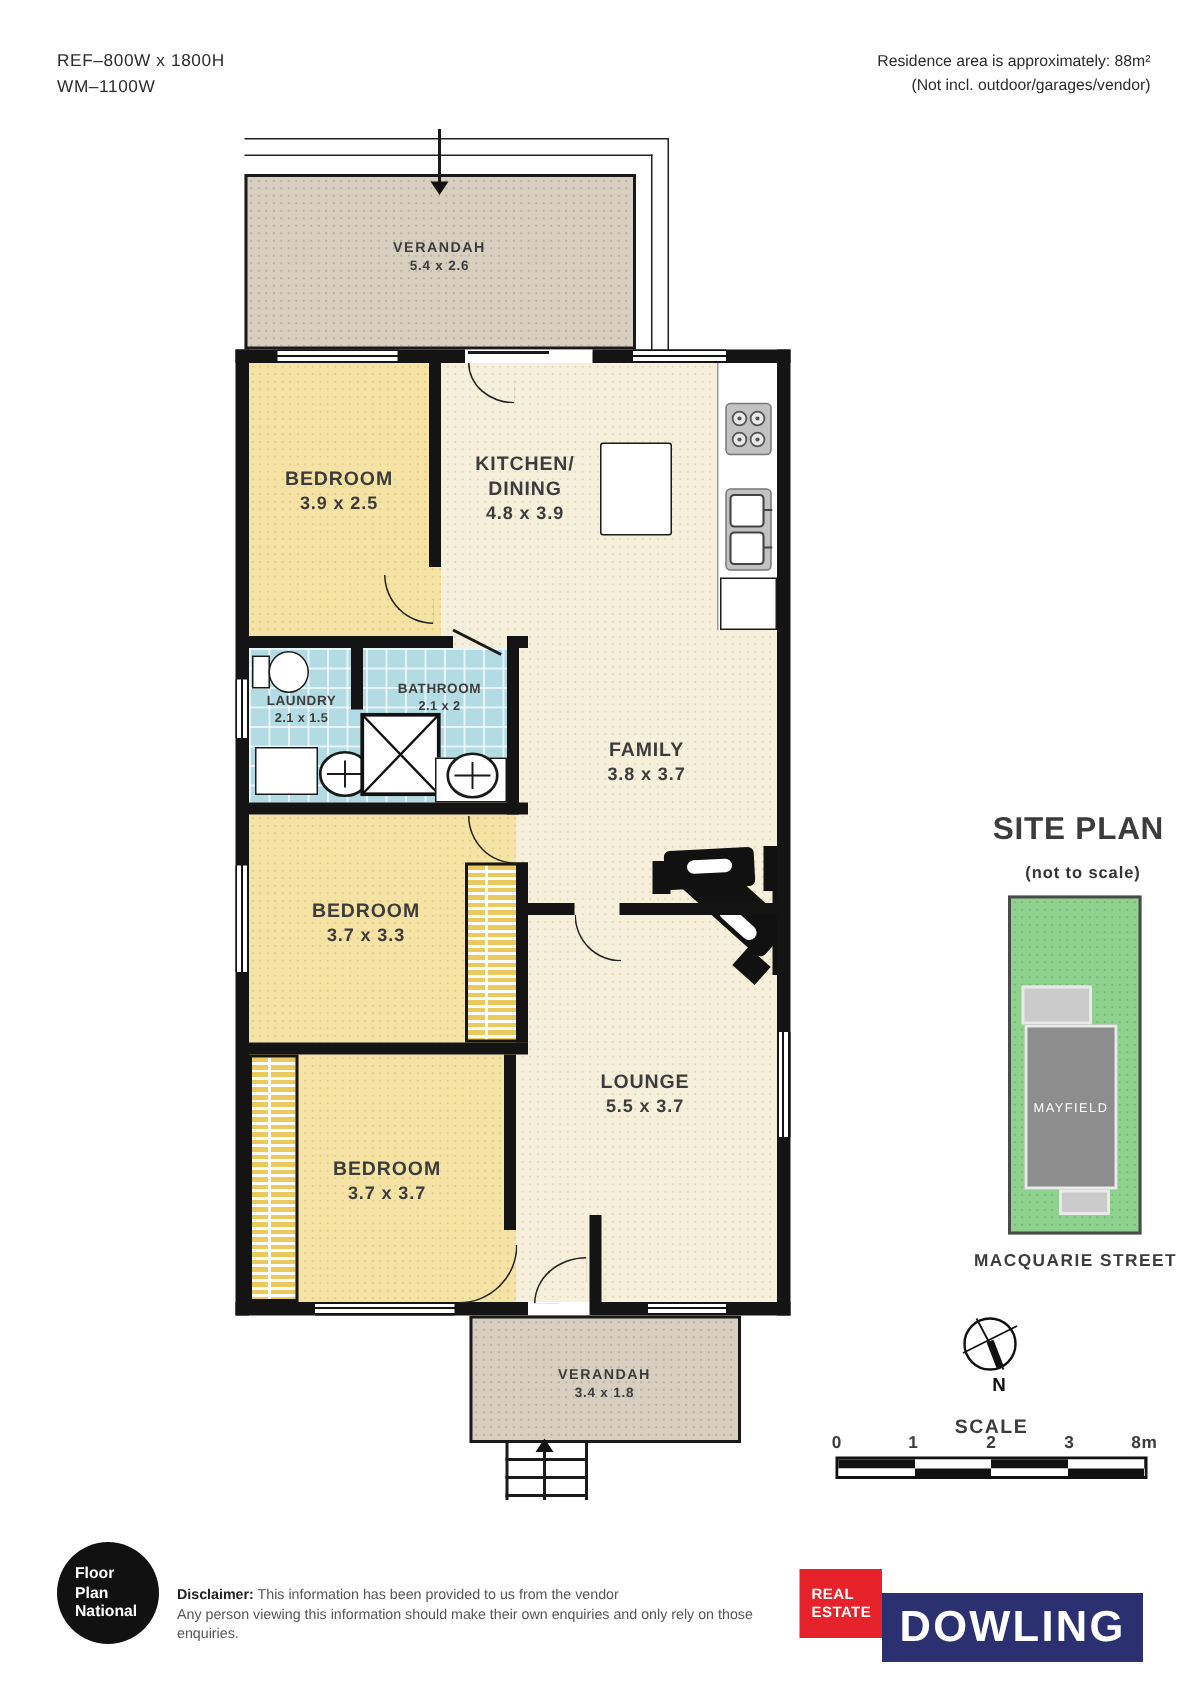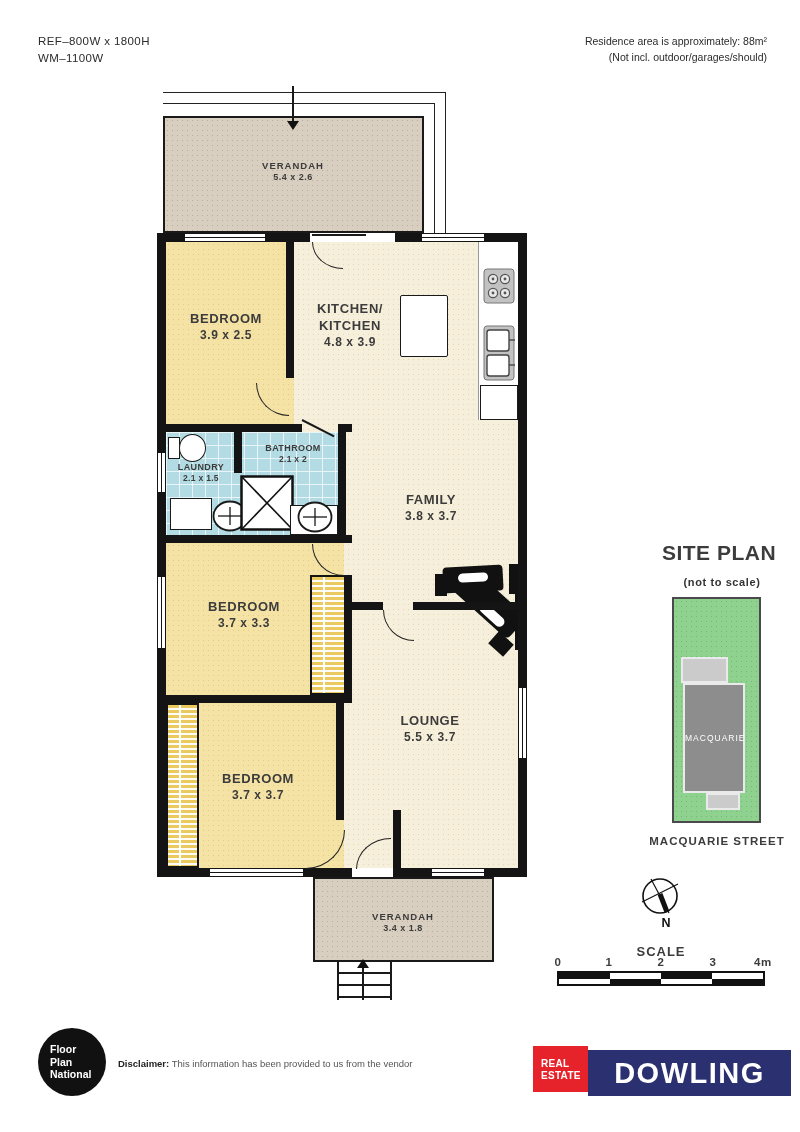--- a/index.html
+++ b/index.html
@@ -38,21 +38,21 @@
 <body>
 
 <div id="page">
 
   <div class="abs" style="left:38px;top:33px;font-size:11.5px;line-height:17px;letter-spacing:.4px;">
     <div>REF–800W x 1800H</div>
     <div>WM–1100W</div>
   </div>
   <div class="abs" style="right:33px;top:33px;font-size:10.5px;line-height:16px;text-align:right;">
     <div>Residence area is approximately: 88m²</div>
-    <div>(Not incl. outdoor/garages/should)</div>
+    <div>(Not incl. outdoor/garages/vendor)</div>
   </div>
 
   <div class="abs" style="left:163px;top:92px;width:282px;height:141px;border-top:1.5px solid #222;border-right:1.5px solid #222;"></div>
   <div class="abs" style="left:163px;top:103px;width:271px;height:130px;border-top:1.5px solid #222;border-right:1.5px solid #222;"></div>
   <div class="abs beige-fill" style="left:163px;top:116px;width:261px;height:117px;border:2px solid #1a1a1a;box-sizing:border-box;"></div>
   <div class="thinline" style="left:292px;top:86px;width:2px;height:36px;"></div>
   <div class="abs" style="left:287px;top:121px;width:0;height:0;border-left:6px solid transparent;border-right:6px solid transparent;border-top:9px solid #111;"></div>
   <div class="rlabel ver" style="left:293px;top:160px;">
     <span class="rname">VERANDAH</span>
     <span class="rdims">5.4 x 2.6</span>
@@ -156,24 +156,24 @@
   <div class="arc" style="left:383px;top:610px;width:30px;height:30px;border-left-width:1.6px;border-bottom-width:1.6px;border-bottom-left-radius:100%;"></div>
   <div class="arc" style="left:306px;top:830px;width:38px;height:38px;border-right-width:1.6px;border-bottom-width:1.6px;border-bottom-right-radius:100%;"></div>
   <div class="arc" style="left:356px;top:838px;width:34px;height:30px;border-left-width:1.6px;border-top-width:1.6px;border-top-left-radius:100%;"></div>
 
   <div class="rlabel" style="left:226px;top:310px;">
     <span class="rname">BEDROOM</span>
     <span class="rdims">3.9 x 2.5</span>
   </div>
   <div class="rlabel" style="left:350px;top:300px;">
     <span class="rname">KITCHEN/</span>
-    <span class="rname">KITCHEN</span>
+    <span class="rname">DINING</span>
     <span class="rdims">4.8 x 3.9</span>
   </div>
-  <div class="rlabel sm" style="left:293px;top:443px;">
+  <div class="rlabel sm" style="left:293px;top:454px;">
     <span class="rname">BATHROOM</span>
     <span class="rdims">2.1 x 2</span>
   </div>
   <div class="rlabel sm" style="left:201px;top:462px;">
     <span class="rname">LAUNDRY</span>
     <span class="rdims">2.1 x 1.5</span>
   </div>
   <div class="rlabel" style="left:431px;top:491px;">
     <span class="rname">FAMILY</span>
     <span class="rdims">3.8 x 3.7</span>
@@ -202,59 +202,60 @@
   <div class="thinline" style="left:337px;top:984px;width:55px;height:2px;"></div>
   <div class="thinline" style="left:337px;top:996px;width:55px;height:2px;"></div>
   <div class="thinline" style="left:362px;top:968px;width:2px;height:32px;"></div>
   <div class="abs" style="left:357px;top:959px;width:0;height:0;border-left:6px solid transparent;border-right:6px solid transparent;border-bottom:9px solid #111;"></div>
 
   <div class="rlabel" style="left:719px;top:541px;"><span style="font-size:21px;line-height:24px;letter-spacing:.5px;">SITE PLAN</span></div>
   <div class="rlabel" style="left:722px;top:572px;"><span style="font-size:11px;font-weight:700;line-height:13px;color:#333;">(not to scale)</span></div>
   <div class="abs green-fill" style="left:672px;top:597px;width:89px;height:226px;border:2px solid #4a4a4a;box-sizing:border-box;"></div>
   <div class="abs" style="left:681px;top:657px;width:47px;height:26px;background:var(--verandah-gray);border:2px solid #eaeaea;box-sizing:border-box;"></div>
   <div class="abs" style="left:683px;top:683px;width:62px;height:110px;background:var(--residence-gray);border:2px solid #eaeaea;box-sizing:border-box;">
-    <div style="position:absolute;width:100%;top:48px;text-align:center;color:#fff;font-size:8.5px;letter-spacing:1px;">MACQUARIE</div>
+    <div style="position:absolute;width:100%;top:48px;text-align:center;color:#fff;font-size:8.5px;letter-spacing:1px;">MAYFIELD</div>
   </div>
   <div class="abs" style="left:706px;top:793px;width:34px;height:17px;background:var(--verandah-gray);border:2px solid #eaeaea;box-sizing:border-box;"></div>
   <div class="rlabel" style="left:717px;top:831px;"><span style="font-size:11.5px;letter-spacing:1px;">MACQUARIE STREET</span></div>
 
   <svg class="abs" style="left:630px;top:868px;" width="64" height="64" viewBox="0 0 64 64">
     <circle cx="30" cy="28" r="17" fill="none" stroke="#111" stroke-width="1.6"></circle>
     <line x1="12" y1="34" x2="48" y2="16" stroke="#111" stroke-width="1.2"></line>
     <line x1="21" y1="11" x2="39" y2="45" stroke="#111" stroke-width="1.2"></line>
     <line x1="30" y1="26" x2="37" y2="44" stroke="#111" stroke-width="5"></line>
     <text x="36" y="59" font-size="12.5" font-weight="bold" text-anchor="middle" fill="#111" font-family="Liberation Sans, sans-serif">N</text>
   </svg>
 
   <div class="rlabel" style="left:661px;top:942px;"><span style="font-size:13px;letter-spacing:1px;">SCALE</span></div>
   <span class="rlabel" style="left:558px;top:956px;font-size:11.5px;">0</span>
   <span class="rlabel" style="left:609px;top:956px;font-size:11.5px;">1</span>
   <span class="rlabel" style="left:661px;top:956px;font-size:11.5px;">2</span>
   <span class="rlabel" style="left:713px;top:956px;font-size:11.5px;">3</span>
-  <span class="rlabel" style="left:763px;top:956px;font-size:11.5px;">4m</span>
+  <span class="rlabel" style="left:763px;top:956px;font-size:11.5px;">8m</span>
   <div class="abs" style="left:557px;top:971px;width:204px;height:11px;border:2px solid #111;">
     <div style="height:5.5px;background:repeating-linear-gradient(90deg,#111 0 51px,#fff 51px 102px);"></div>
     <div style="height:5.5px;background:repeating-linear-gradient(90deg,#fff 0 51px,#111 51px 102px);"></div>
   </div>
 
   <div class="abs" style="left:38px;top:1028px;width:68px;height:68px;border-radius:50%;background:#111;">
     <div style="position:absolute;left:12px;top:15px;color:#fff;font-size:10.5px;font-weight:700;line-height:12.5px;">
       <div>Floor</div>
       <div>Plan</div>
       <div>National</div>
     </div>
   </div>
   <div class="abs" style="left:118px;top:1057px;width:420px;font-size:9.5px;line-height:13px;color:#555;">
     <div><b style="color:#222;">Disclaimer:</b> <span>This information has been provided to us from the vendor</span></div>
+    <div>Any person viewing this information should make their own enquiries and only rely on those enquiries.</div>
   </div>
   <div class="abs" style="left:533px;top:1046px;height:46px;">
     <div style="position:absolute;left:0;top:0;width:55px;height:46px;background:var(--brand-red);color:#fff;font-weight:700;font-size:10px;line-height:11.5px;letter-spacing:.3px;">
       <div style="position:absolute;left:8px;top:12px;">
         <div>REAL</div>
         <div>ESTATE</div>
       </div>
     </div>
-    <div style="position:absolute;left:55px;top:4px;width:203px;height:46px;background:var(--brand-navy);color:#fff;font-weight:700;font-size:29px;line-height:46px;letter-spacing:1.5px;text-align:center;">
+    <div style="position:absolute;left:55px;top:16px;width:174px;height:46px;background:var(--brand-navy);color:#fff;font-weight:700;font-size:29px;line-height:46px;letter-spacing:1.5px;text-align:center;">
       <span>DOWLING</span>
     </div>
   </div>
 
 </div>
 
 </body></html>

